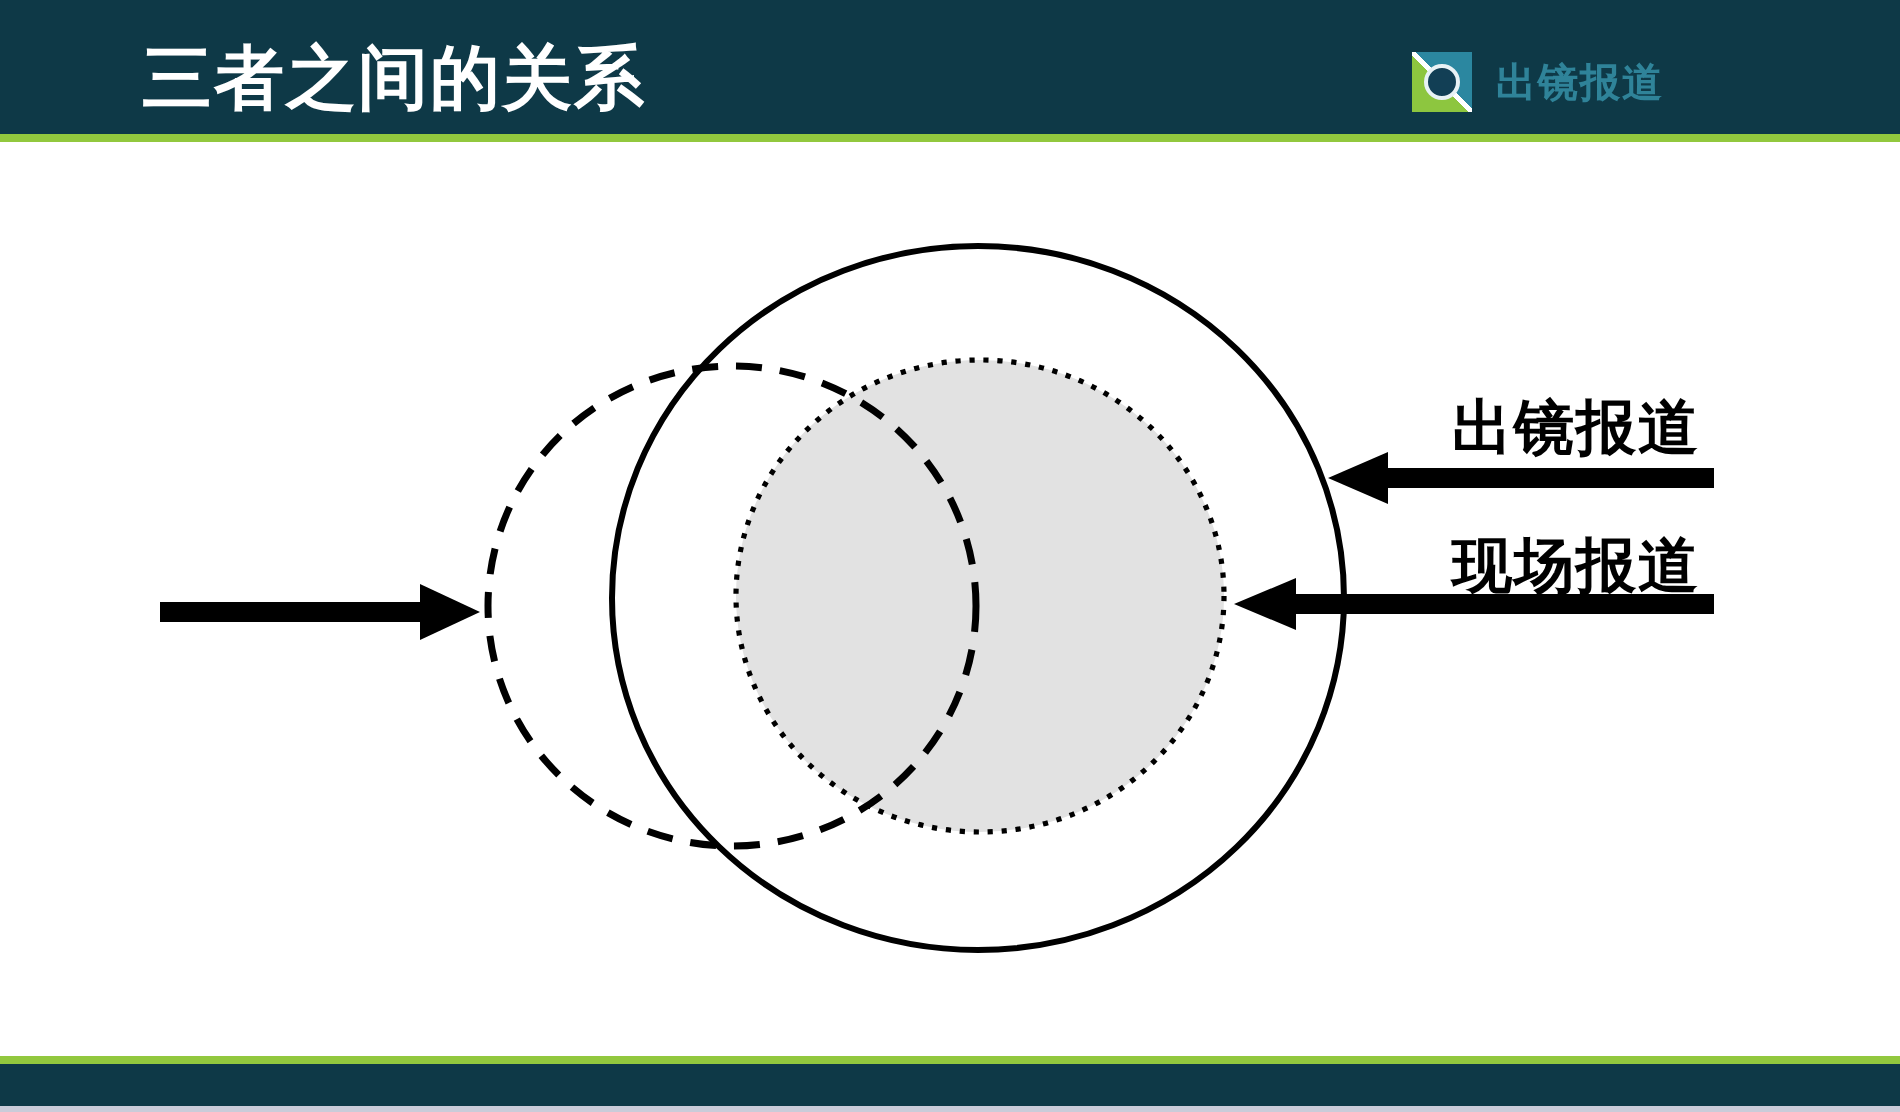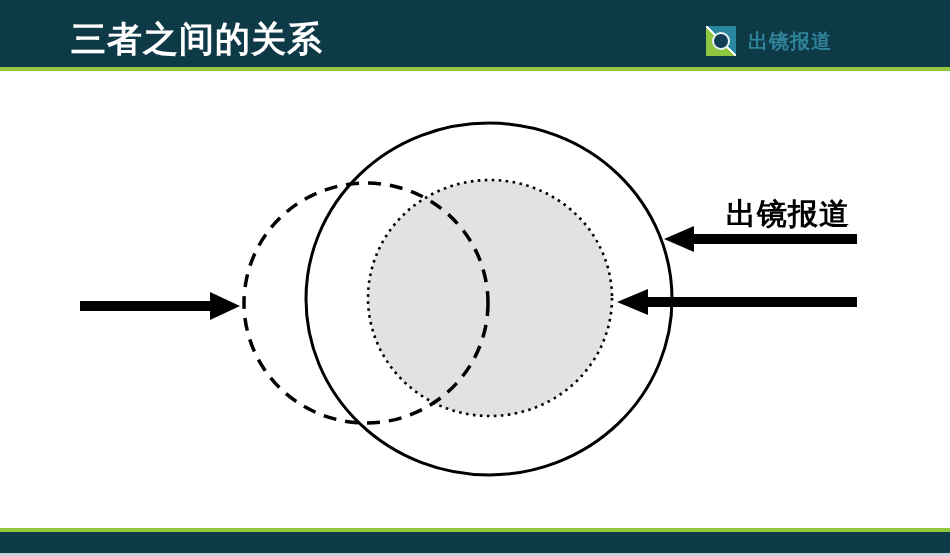--- a/index.html
+++ b/index.html
@@ -142,18 +142,19 @@
       <polygon points="664,239 694,226 694,252" fill="#000000"></polygon>
     </g>
 
     <g>
       <line x1="857" y1="302" x2="645" y2="302" stroke="#000000" stroke-width="10"></line>
       <polygon points="617,302 648,289 648,315" fill="#000000"></polygon>
     </g>
   </svg>
 
   <div class="arrow-label label-right-top">出镜报道</div>
+  <div class="arrow-label label-right-bot">现场报道</div>
 
   <div class="footer-accent"></div>
   <div class="footer-bar"></div>
   <div class="footer-strip"></div>
 
 </div>
 
 </body></html>

